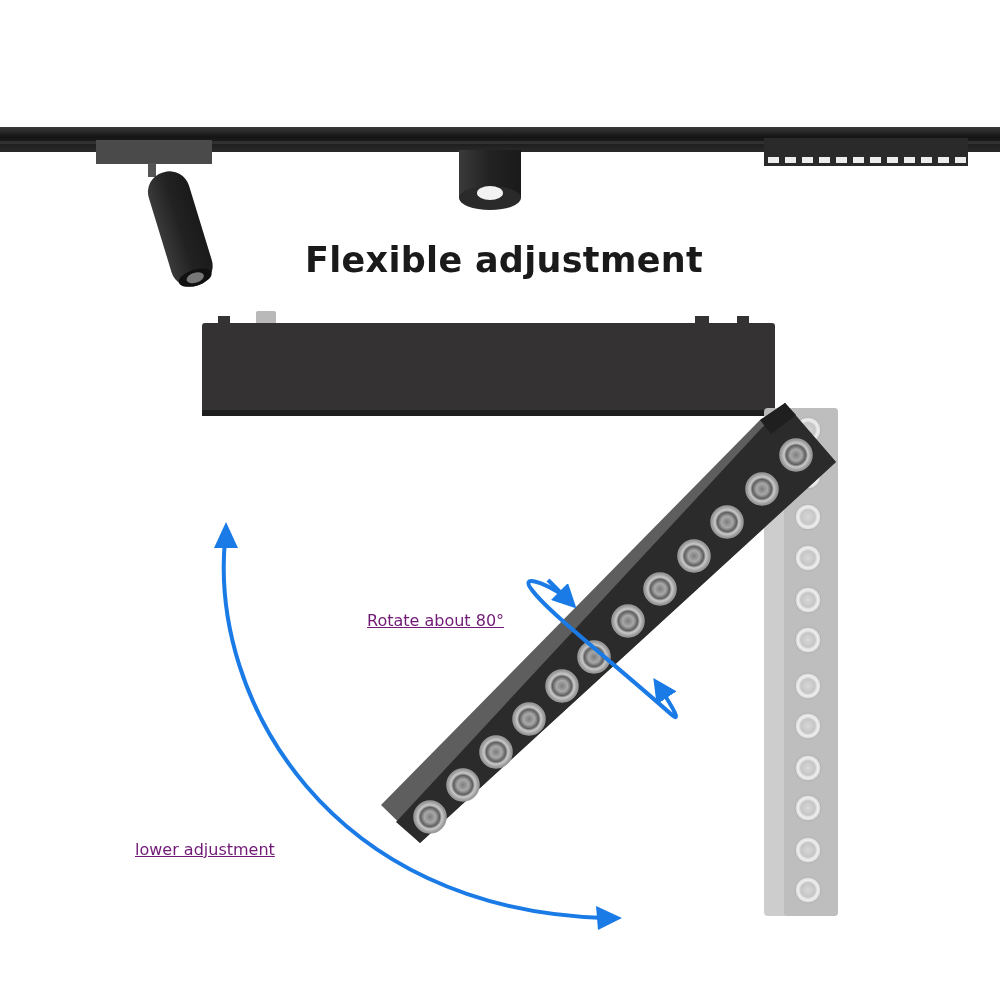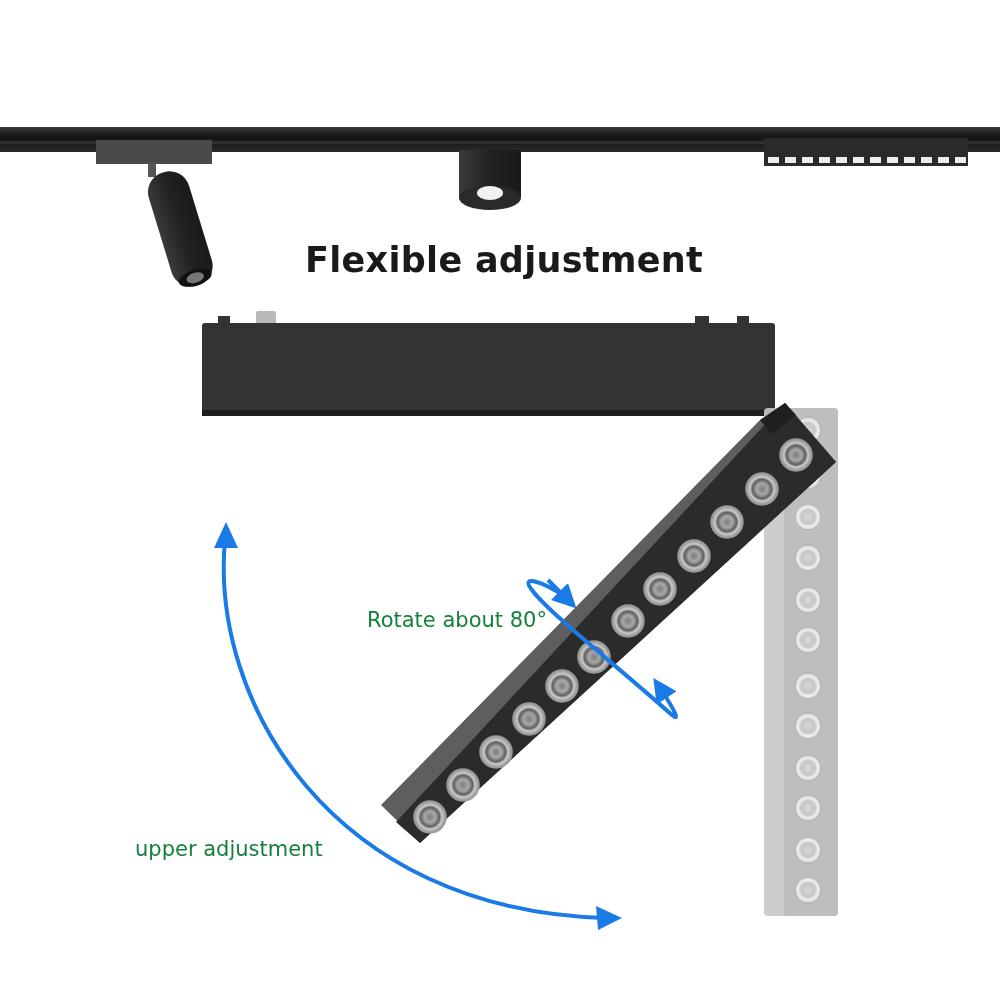--- a/index.html
+++ b/index.html
@@ -9,22 +9,22 @@
     font-family: "DejaVu Sans", "Liberation Sans", sans-serif;
   }
   #scene { position: absolute; left: 0; top: 0; }
   .title {
     position: absolute; left: 0; top: 240px; width: 1008px;
     text-align: center; font-weight: bold; font-size: 35px;
     color: #1a1a1a; letter-spacing: 0.3px;
     font-family: "DejaVu Sans", sans-serif;
   }
   .label {
-    position: absolute; color: #15803d; font-size: 21px;
-    font-family: "DejaVu Sans", sans-serif; line-height: 25px;
+    position: absolute; color: #701a75; font-size: 16px;
+    font-family: "DejaVu Sans", sans-serif; line-height: 25px; text-decoration: underline;
   }
   .rotate-label { left: 367px; top: 608px; }
   .adjust-label { left: 135px; top: 837px; }
 </style>
 </head>
 <body>
 
 <svg id="scene" width="1000" height="1000" viewBox="0 0 1000 1000">
   <defs>
     <marker id="arrowhead" markerWidth="6" markerHeight="6" refX="3" refY="3" orient="auto" markerUnits="strokeWidth">
@@ -150,14 +150,14 @@
   <g>
     <path d="M225,540 C210,700 330,910 605,918" fill="none" stroke="#1a7ae6" stroke-width="4"></path>
     <polygon points="226,522 214,548 238,548" fill="#1a7ae6"></polygon>
     <polygon points="622,918 596,906 598,930" fill="#1a7ae6"></polygon>
   </g>
 </svg>
 
 <div class="title">Flexible adjustment</div>
 <div class="label rotate-label">Rotate about 80°</div>
 <div class="label adjust-label">
-  <div>upper adjustment</div>
+  <div>lower adjustment</div>
 </div>
 
 </body></html>

